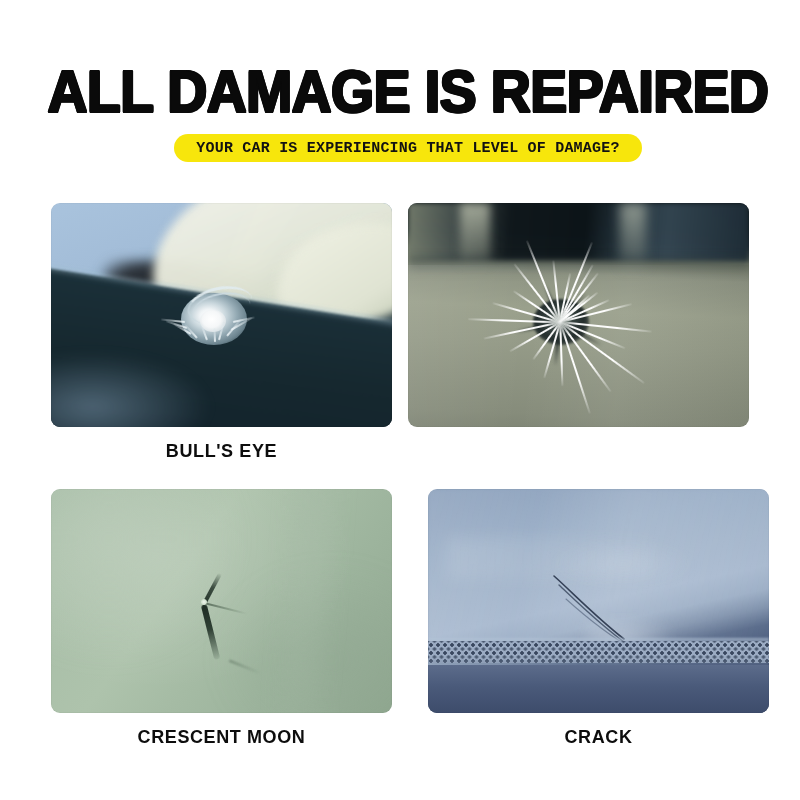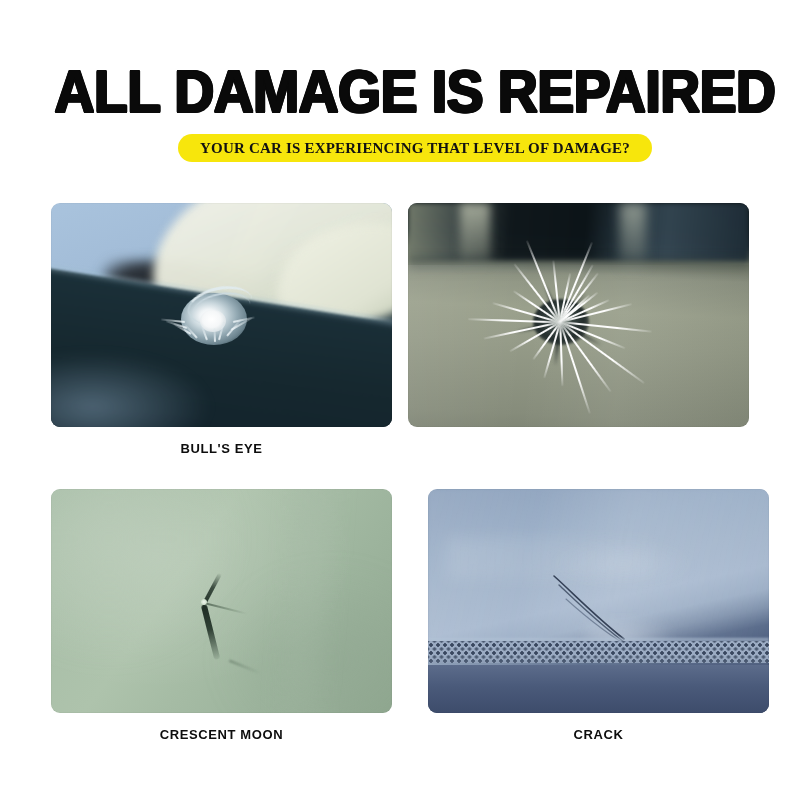--- a/index.html
+++ b/index.html
@@ -19,21 +19,21 @@
   .page {
     position: relative;
     width: 800px;
     height: 800px;
     background: #ffffff;
   }
 
   
   .header {
     position: absolute;
-    left: 15px;
+    left: 8px;
     top: 0;
     width: 728px;
     height: 185px;
     padding-left: 48px;
   }
 
   .headline {
     position: absolute;
     left: 0;
     top: 62px;
@@ -67,21 +67,21 @@
     background: #f7e60c;
     border-radius: 16px;
     height: 28px;
     display: flex;
     align-items: center;
     justify-content: center;
     padding: 0 22px;
   }
   .subbanner-text {
     color: #121212;
-    font-family: Liberation Serif, serif;
+    font-family: Liberation Mono, monospace;
     font-weight: 700;
     font-size: 15px;
     letter-spacing: 0.2px;
     white-space: nowrap;
   }
 
   
   .grid {
     position: absolute;
     left: 51px;
@@ -106,21 +106,21 @@
     overflow: hidden;
   }
 
   .caption {
     width: 341px;
     text-align: center;
     margin-top: 14px;
     color: #0d0d0d;
     font-family: "Liberation Sans", sans-serif;
     font-weight: 700;
-    font-size: 13px;
+    font-size: 18px;
     letter-spacing: 0.6px;
     white-space: nowrap;
   }
 
   
   .ph-bullseye {
     background:
       linear-gradient(116deg,
         rgba(255,255,255,0.00) 44%,
         rgba(228,236,228,0.55) 47%,

